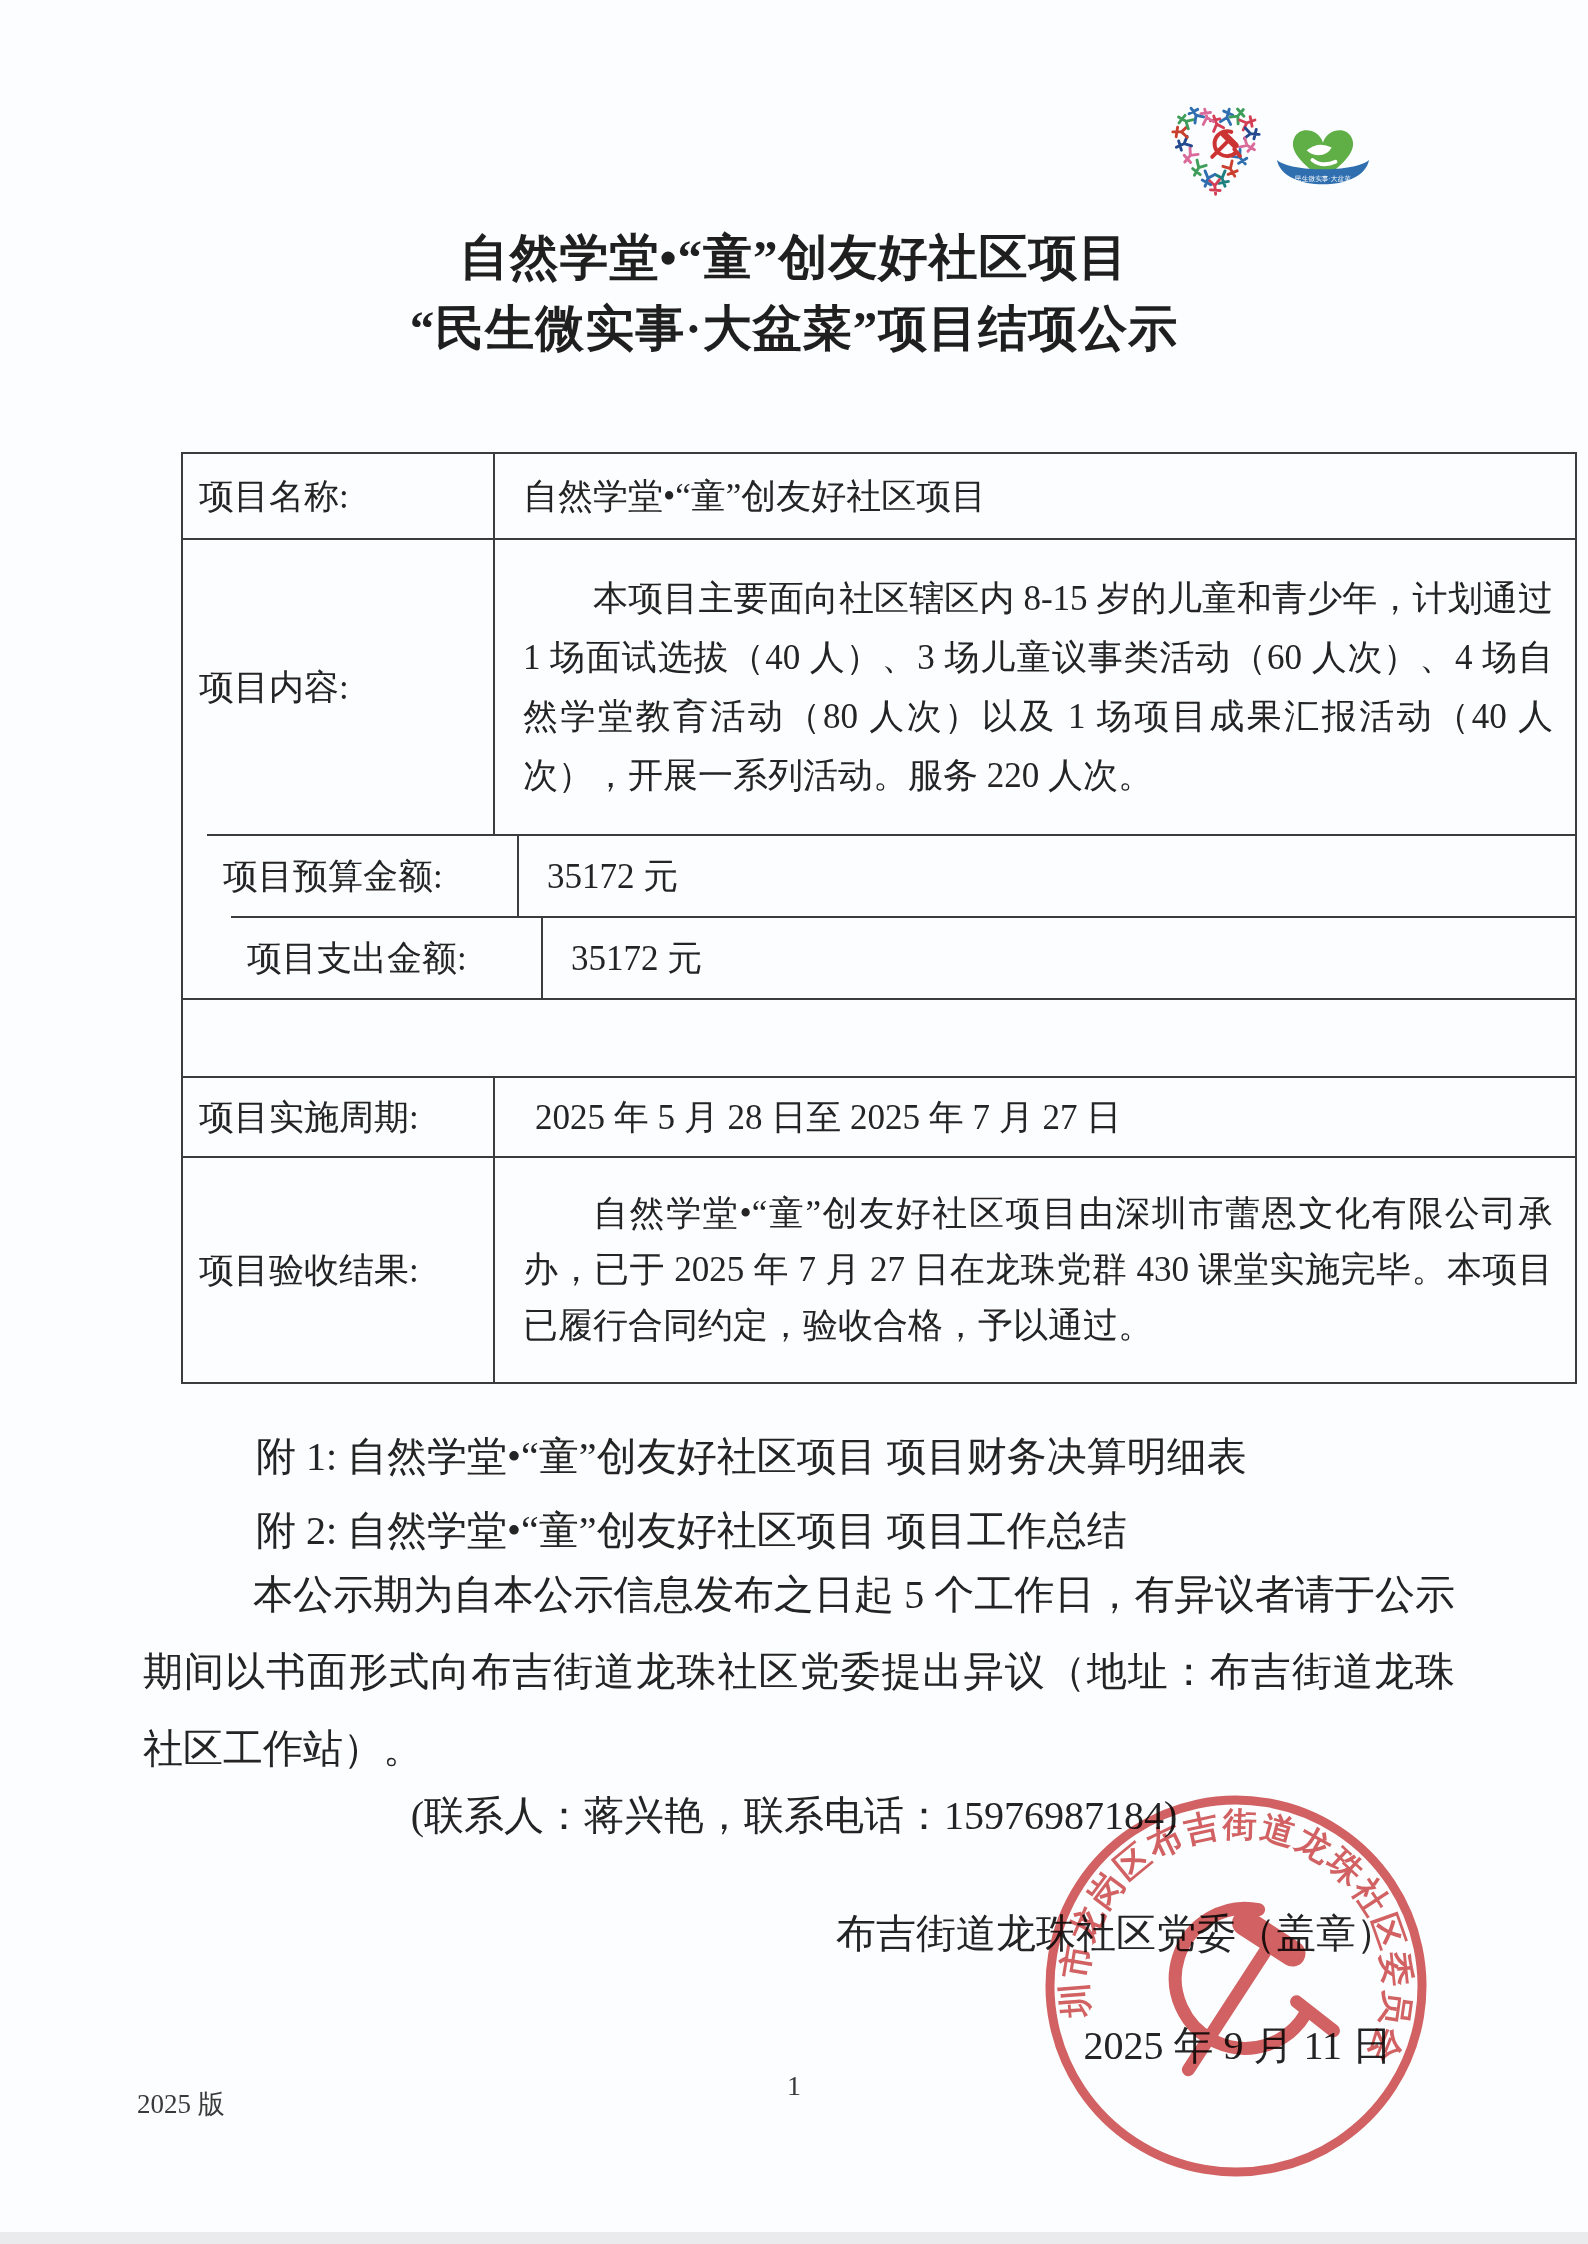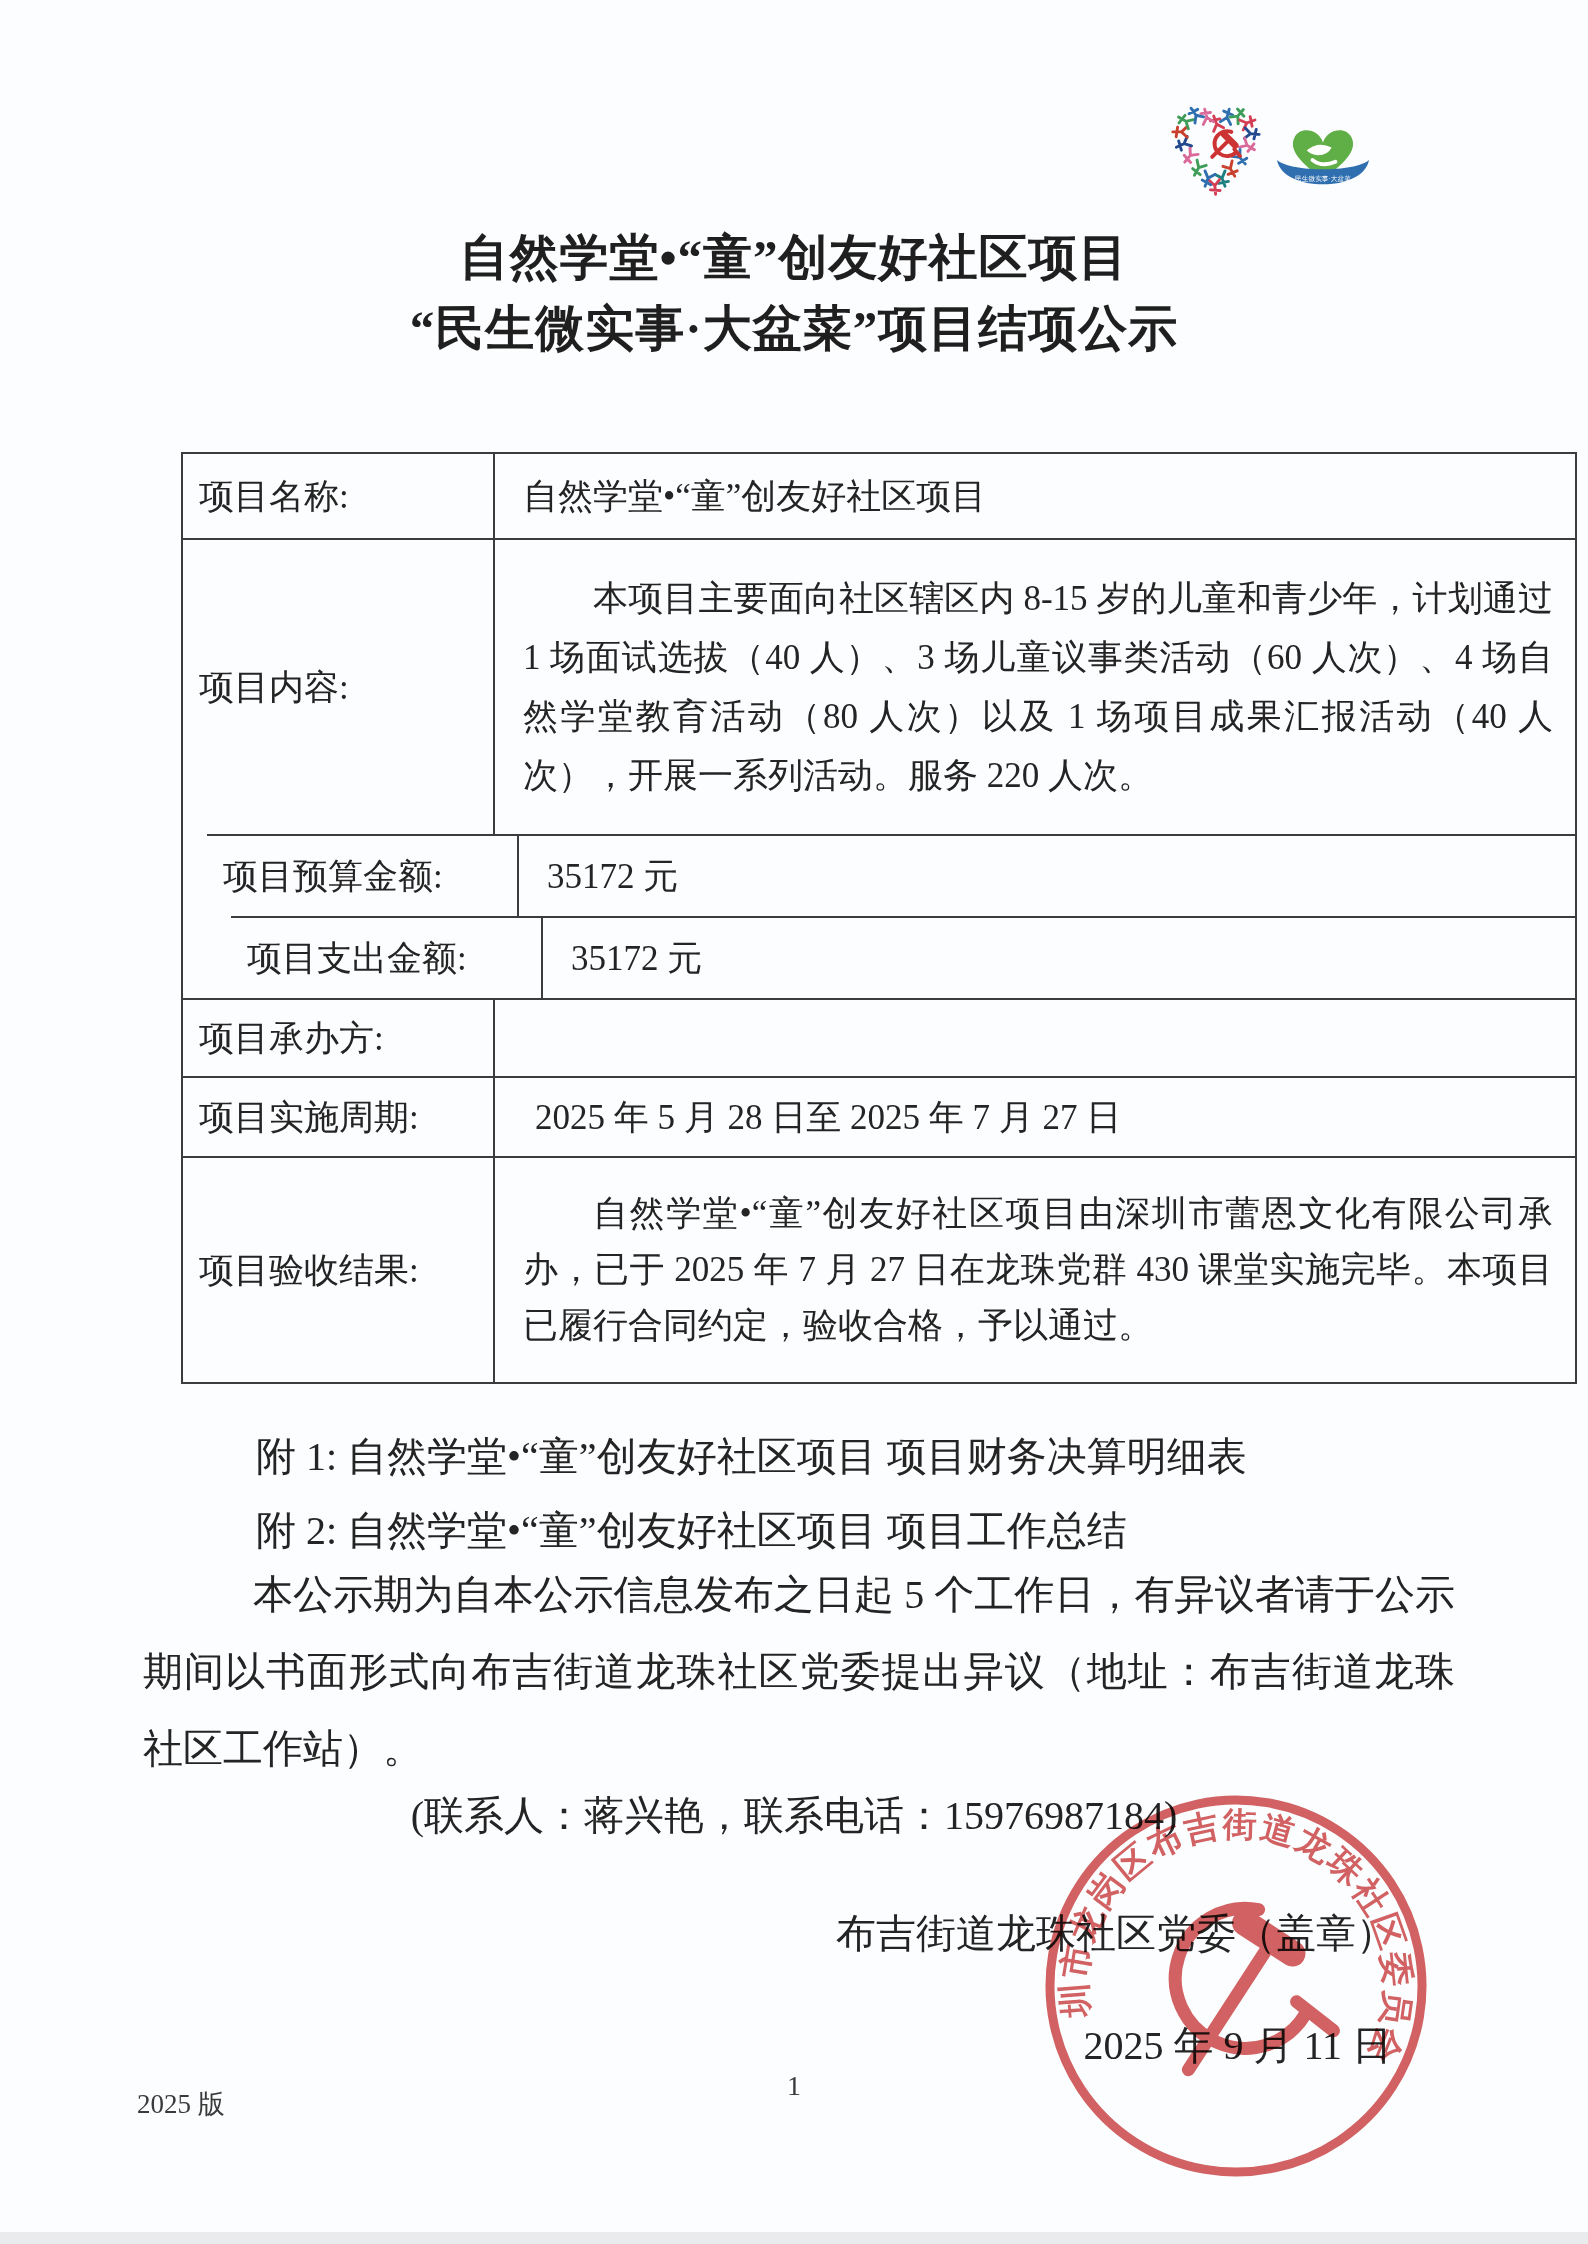--- a/index.html
+++ b/index.html
@@ -143,21 +143,20 @@
       <div class="tlabel">项目预算金额:</div>
       <div class="tvalue">35172 元</div>
     </div>
 
     <div class="trow" style="height:82px;margin-left:48px;">
       <div class="tlabel">项目支出金额:</div>
       <div class="tvalue">35172 元</div>
     </div>
 
     <div class="trow" style="height:78px;">
-      <div class="tlabel">项目承办方:</div>
     </div>
 
     <div class="trow" style="height:80px;gap:12px;">
       <div class="tlabel">项目实施周期:</div>
       <div class="tvalue">2025 年 5 月 28 日至 2025 年 7 月 27 日</div>
     </div>
 
     <div class="trow" style="height:226px;">
       <div class="tlabel">项目验收结果:</div>
       <div class="tvalue lh56">

